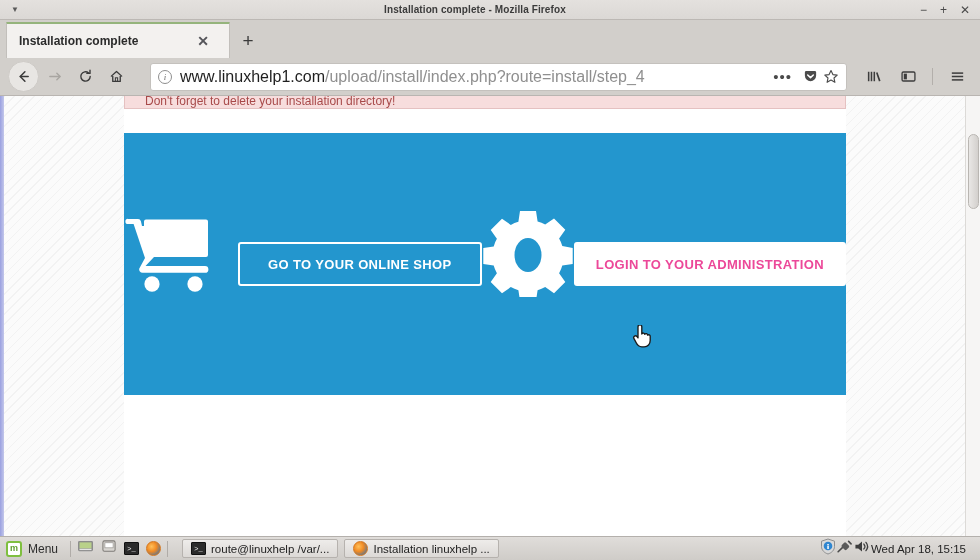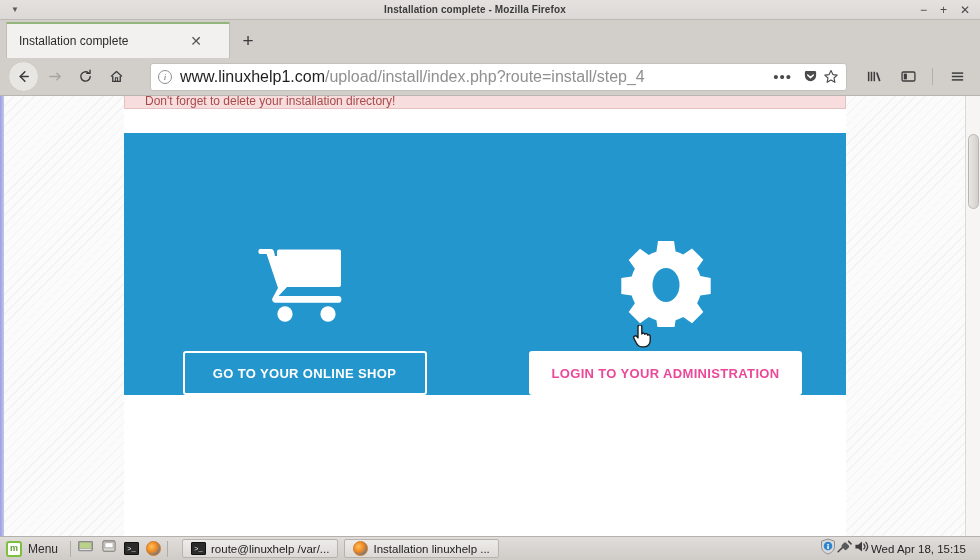--- a/index.html
+++ b/index.html
@@ -29,22 +29,23 @@
   
   .tabstrip {
     position: absolute; left: 0; top: 20px; width: 980px; height: 38px;
     background: #d2cfcb; display: flex; align-items: flex-end;
     padding-left: 6px;
   }
   .tab {
     position: relative; width: 224px; height: 36px;
     background: #f3f1ef; border-top: 2px solid #95b47c;
     border-left: 1px solid #c2bfbb; border-right: 1px solid #c2bfbb;
-    display: flex; align-items: center; padding: 0 23px 0 12px;
+    display: flex; align-items: center; padding: 0 16px 0 12px;
     border-radius: 1px 1px 0 0;
+    font-weight: bold;
   }
   .tab-label {
     flex: 1; font-size: 12px; color: #2b2b2b; white-space: nowrap;
     overflow: hidden; text-overflow: ellipsis;
   }
   .tab-close { font-size: 14px; color: #55555a; padding: 0 4px; line-height: 1; }
   .newtab {
     width: 36px; height: 36px; display: flex; align-items: center;
     justify-content: center; font-size: 19px; color: #3b3b3b;
     font-weight: 300; line-height: 1;
@@ -104,22 +105,22 @@
   }
   .white-band {
     position: absolute; left: 124px; top: 13px; width: 722px; height: 427px;
     background: #fff;
   }
   .blue-panel {
     position: absolute; left: 124px; top: 37px; width: 722px; height: 262px;
     background: #2396ce; display: flex;
   }
   .bp-half {
-    flex: 1; display: flex; flex-direction: column;
-    align-items: center; justify-content: flex-end;
+    flex: 1; display: flex; flex-direction: row;
+    align-items: center; justify-content: space-between;
   }
   .bp-icon { height: 92px; display: flex; align-items: center; justify-content: center; margin-bottom: 22px; }
   .bp-btn {
     min-width: 244px; height: 44px; display: flex; align-items: center;
     justify-content: center; border-radius: 3px;
     font-size: 13px; font-weight: bold; letter-spacing: .35px;
     padding: 0 22px; white-space: nowrap;
   }
   .bp-btn.outline { border: 2px solid #ffffff; color: #ffffff; background: transparent; }
   .bp-btn.solid { background: #ffffff; color: #ec4899; }

